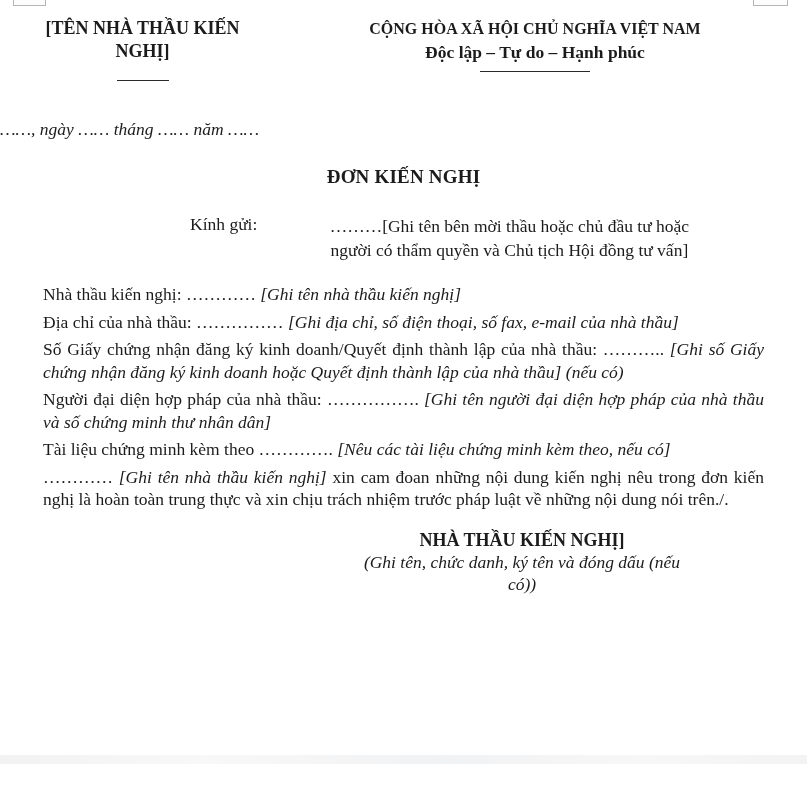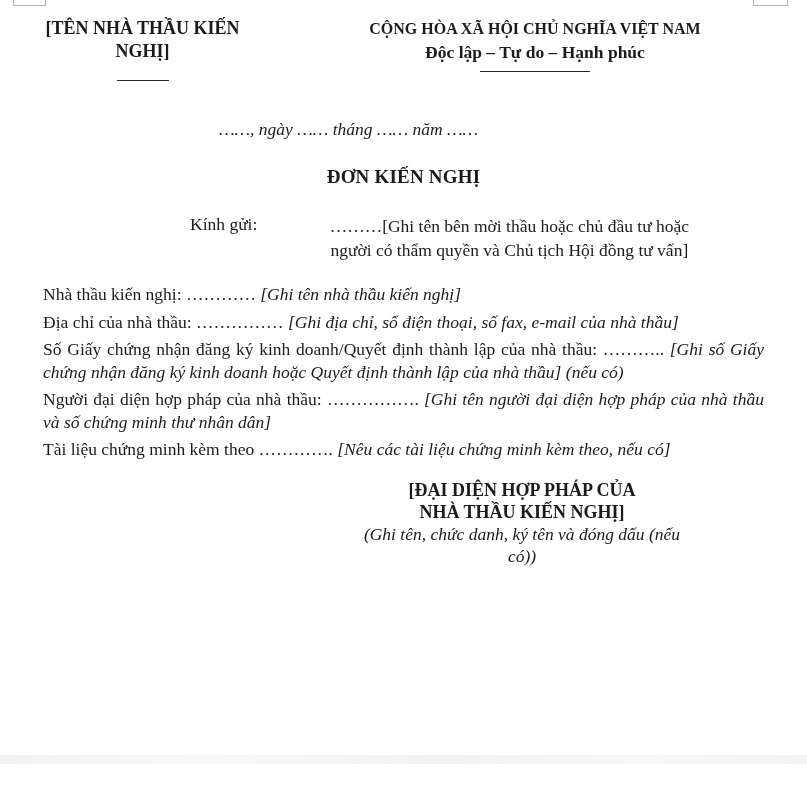--- a/index.html
+++ b/index.html
@@ -17,21 +17,21 @@
 
   .header { display:flex; padding-top:17px; }
   .header-left { width:285px; text-align:center; }
   .hl-line { font-weight:bold; font-size:18px; line-height:23px; }
   .rule-short { width:52px; border-bottom:1.5px solid #2a2a2a; margin:17px auto 0; }
   .header-right { width:500px; text-align:center; }
   .hr1 { font-weight:bold; font-size:16px; line-height:24px; }
   .hr2 { font-weight:bold; font-size:17.5px; line-height:23px; }
   .rule-long { width:110px; border-bottom:1.5px solid #2a2a2a; margin:7px auto 0; }
 
-  .date-line { text-align:center; padding-right:110px; font-style:italic; font-size:17.5px; margin-top:38px; }
+  .date-line { text-align:left; padding-right:110px; font-style:italic; font-size:17.5px; margin-top:38px; }
 
   .doc-title { text-align:center; font-weight:bold; font-size:19px; margin-top:26px; letter-spacing:0.2px; }
 
   .kinh-gui { display:flex; margin-top:26px; padding-left:190px; }
   .kg-label { font-weight:normal; font-size:17.5px; margin-right:16px; white-space:nowrap; }
   .kg-text { font-size:17.5px; line-height:24px; text-align:center; width:472px; }
 
   .body-text { padding:0 43px; margin-top:21px; }
   .body-text p { margin:5px 0; font-size:17.5px; line-height:22.5px; text-align:justify; }
   .it { font-style:italic; }
@@ -75,24 +75,24 @@
       <div>người có thẩm quyền và Chủ tịch Hội đồng tư vấn]</div>
     </div>
   </div>
 
   <div class="body-text">
     <p><span>Nhà thầu kiến nghị: ………… </span><span class="it">[Ghi tên nhà thầu kiến nghị]</span><span></span></p>
     <p><span>Địa chỉ của nhà thầu: …………… </span><span class="it">[Ghi địa chỉ, số điện thoại, số fax, e-mail của nhà thầu]</span><span></span></p>
     <p><span>Số Giấy chứng nhận đăng ký kinh doanh/Quyết định thành lập của nhà thầu: ……….. </span><span class="it">[Ghi số Giấy chứng nhận đăng ký kinh doanh hoặc Quyết định thành lập của nhà thầu] (nếu có)</span><span></span></p>
     <p><span>Người đại diện hợp pháp của nhà thầu: ……………. </span><span class="it">[Ghi tên người đại diện hợp pháp của nhà thầu và số chứng minh thư nhân dân]</span><span></span></p>
     <p><span>Tài liệu chứng minh kèm theo …………. </span><span class="it">[Nêu các tài liệu chứng minh kèm theo, nếu có]</span><span></span></p>
+    <p><span>………… </span><span class="it">[Ghi tên nhà thầu kiến nghị]</span><span> xin cam đoan những nội dung kiến nghị nêu trong đơn kiến nghị là hoàn toàn trung thực và xin chịu trách nhiệm trước pháp luật về những nội dung nói trên./.</span></p>
   </div>
 
   <div class="signature">
-    <div class="sig-bold">[ĐẠI DIỆN HỢP PHÁP CỦA</div>
     <div class="sig-bold">NHÀ THẦU KIẾN NGHỊ]</div>
     <div class="sig-italic">(Ghi tên, chức danh, ký tên và đóng dấu (nếu</div>
     <div class="sig-italic">có))</div>
   </div>
 
   <div class="bottom-band"></div>
 
 </div>
 
 </body></html>

